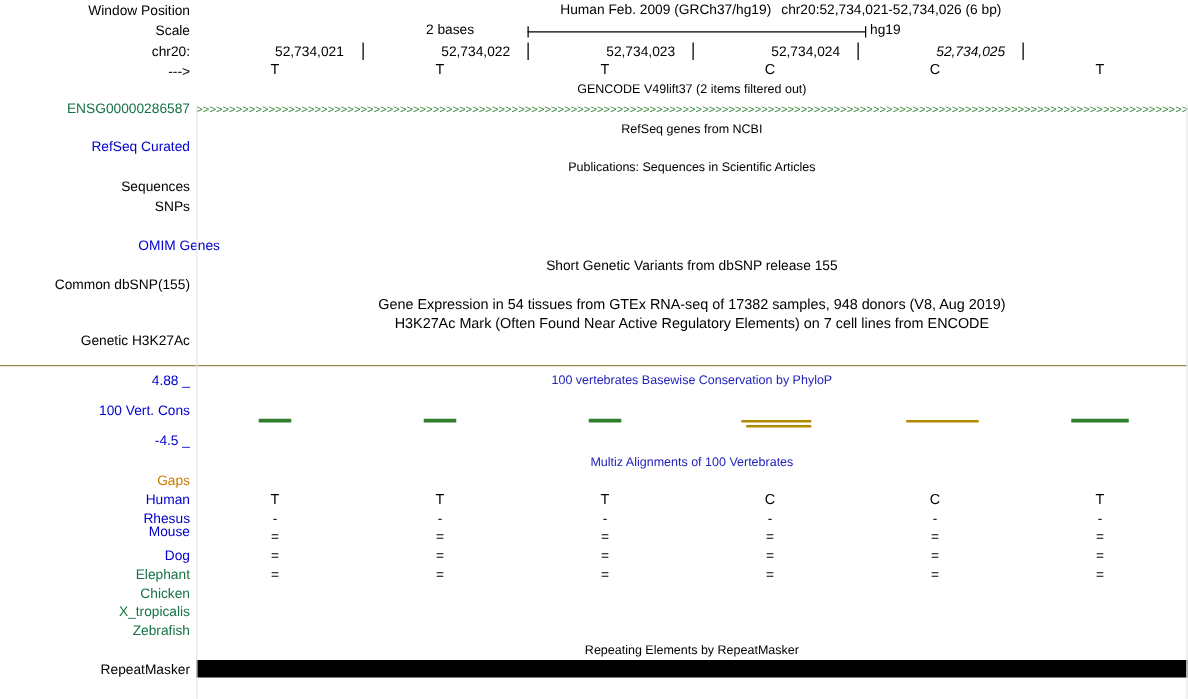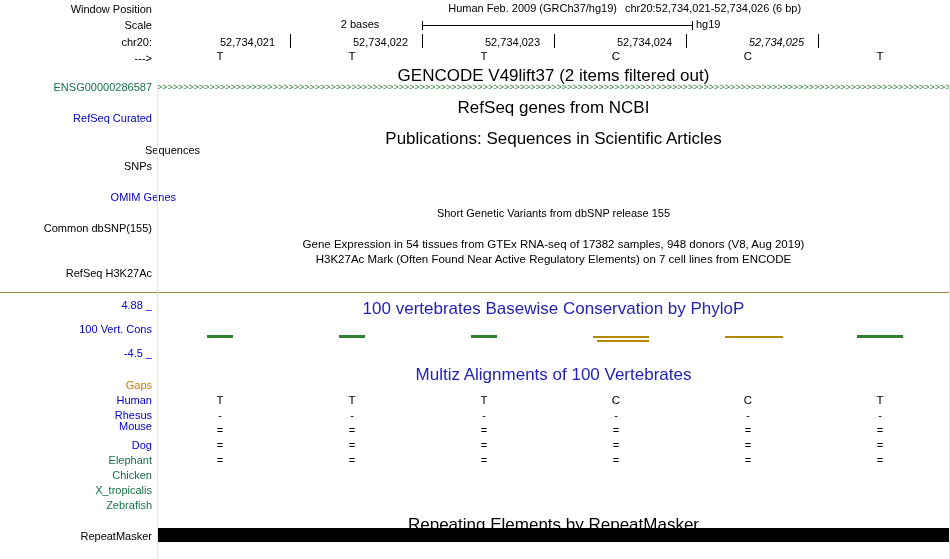--- a/index.html
+++ b/index.html
@@ -63,21 +63,21 @@
     color: #2f7f2f;
     font-size: 9px;
     letter-spacing: 0px;
     white-space: nowrap;
     line-height: 7px;
   }
   .title-text {
     position: absolute;
     width: 793px;
     text-align: center;
-    font-size: 17px;
+    font-size: 10px;
     white-space: nowrap;
   }
   .base-letter {
     position: absolute;
     font-size: 11.5px;
     text-align: center;
     width: 20px;
     margin-left: -10px;
   }
   .dash {
@@ -184,33 +184,33 @@
   <div class="title-text" style="left:157px; top:66px;">GENCODE V49lift37 (2 items filtered out)</div>
   <div class="lbl green" style="left:0; top:81px; width:152px;">ENSG00000286587</div>
   <div class="dotrow" style="left:157px; top:84px;">
     &gt;&gt;&gt;&gt;&gt;&gt;&gt;&gt;&gt;&gt;&gt;&gt;&gt;&gt;&gt;&gt;&gt;&gt;&gt;&gt;&gt;&gt;&gt;&gt;&gt;&gt;&gt;&gt;&gt;&gt;&gt;&gt;&gt;&gt;&gt;&gt;&gt;&gt;&gt;&gt;&gt;&gt;&gt;&gt;&gt;&gt;&gt;&gt;&gt;&gt;&gt;&gt;&gt;&gt;&gt;&gt;&gt;&gt;&gt;&gt;&gt;&gt;&gt;&gt;&gt;&gt;&gt;&gt;&gt;&gt;&gt;&gt;&gt;&gt;&gt;&gt;&gt;&gt;&gt;&gt;&gt;&gt;&gt;&gt;&gt;&gt;&gt;&gt;&gt;&gt;&gt;&gt;&gt;&gt;&gt;&gt;&gt;&gt;&gt;&gt;&gt;&gt;&gt;&gt;&gt;&gt;&gt;&gt;&gt;&gt;&gt;&gt;&gt;&gt;&gt;&gt;&gt;&gt;&gt;&gt;&gt;&gt;&gt;&gt;&gt;&gt;&gt;&gt;&gt;&gt;&gt;&gt;&gt;&gt;&gt;&gt;&gt;&gt;&gt;&gt;&gt;&gt;&gt;&gt;&gt;&gt;&gt;&gt;&gt;&gt;&gt;&gt;&gt;&gt;&gt;&gt;&gt;&gt;&gt;&gt;&gt;&gt;&gt;&gt;&gt;&gt;&gt;&gt;&gt;&gt;&gt;&gt;&gt;&gt;&gt;&gt;&gt;&gt;&gt;&gt;&gt;&gt;&gt;&gt;&gt;&gt;&gt;&gt;&gt;&gt;&gt;&gt;&gt;&gt;&gt;&gt;&gt;&gt;&gt;&gt;&gt;&gt;&gt;&gt;&gt;&gt;&gt;&gt;&gt;&gt;&gt;&gt;&gt;&gt;&gt;&gt;&gt;&gt;&gt;&gt;&gt;&gt;&gt;&gt;&gt;&gt;&gt;&gt;&gt;&gt;&gt;&gt;&gt;&gt;&gt;&gt;&gt;&gt;&gt;&gt;&gt;&gt;&gt;&gt;&gt;&gt;&gt;&gt;&gt;&gt;&gt;&gt;&gt;&gt;&gt;&gt;&gt;&gt;&gt;&gt;&gt;&gt;&gt;
   </div>
 
   <div class="title-text" style="left:157px; top:98px;">RefSeq genes from NCBI</div>
   <div class="lbl blue" style="left:0; top:112px; width:152px;">RefSeq Curated</div>
 
   <div class="title-text" style="left:157px; top:129px;">Publications: Sequences in Scientific Articles</div>
-  <div class="lbl" style="left:0; top:144px; width:152px;padding-left:48px;">Sequences</div>
+  <div class="lbl" style="left:0; top:144px; width:152px;">Sequences</div>
 
   <div class="lbl" style="left:0; top:160px; width:152px;">SNPs</div>
 
   <div class="lbl blue" style="left:0; top:191px; width:152px;padding-left:24px;">OMIM Genes</div>
 
   <div class="title-text" style="left:157px; top:207px; font-size:11px;">Short Genetic Variants from dbSNP release 155</div>
   <div class="lbl" style="left:0; top:222px; width:152px;">Common dbSNP(155)</div>
 
   <div class="title-text" style="left:157px; top:238px; font-size:11.5px;">Gene Expression in 54 tissues from GTEx RNA-seq of 17382 samples, 948 donors (V8, Aug 2019)</div>
 
   <div class="title-text" style="left:157px; top:253px; font-size:11.5px;">H3K27Ac Mark (Often Found Near Active Regulatory Elements) on 7 cell lines from ENCODE</div>
-  <div class="lbl" style="left:0; top:267px; width:152px;">RefSeq H3K27Ac</div>
+  <div class="lbl" style="left:0; top:267px; width:152px;">Genetic H3K27Ac</div>
 
   <div class="sep" style="top:292px;"></div>
 
   <div class="title-text bluelink" style="left:157px; top:299px;">100 vertebrates Basewise Conservation by PhyloP</div>
   <div class="lbl blue" style="left:0; top:299px; width:152px;">4.88 _</div>
   <div class="lbl blue" style="left:0; top:323px; width:152px;">100 Vert. Cons</div>
   <div class="lbl blue" style="left:0; top:347px; width:152px;">-4.5 _</div>
 
   <div class="conswrap" style="top:294px; height:70px;">
 

